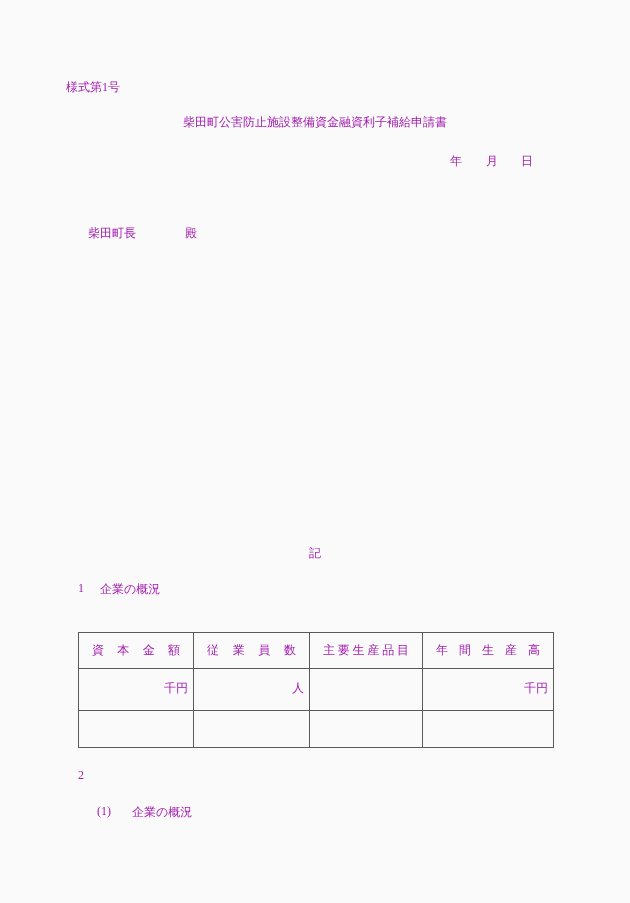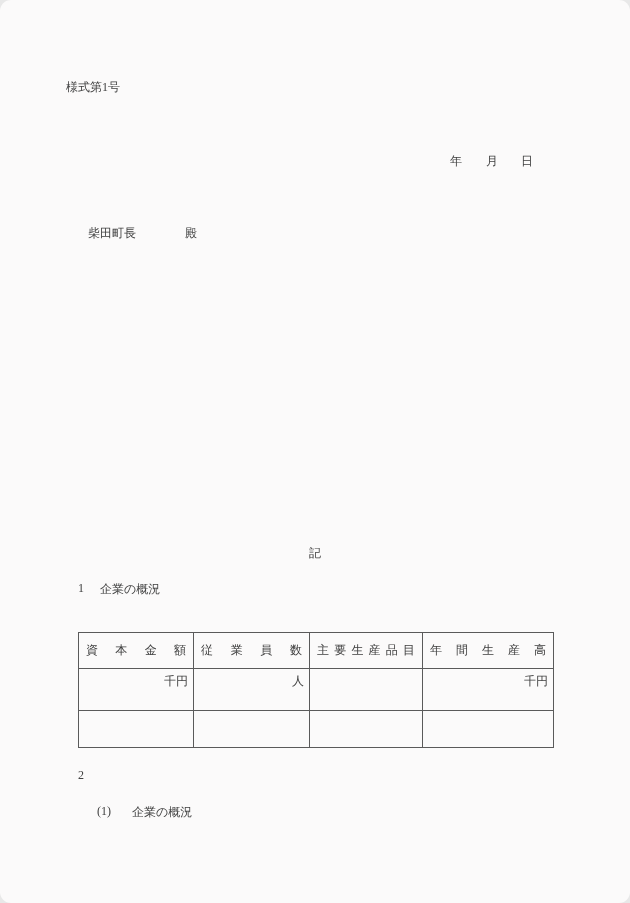--- a/index.html
+++ b/index.html
@@ -3,25 +3,24 @@
 <meta charset="utf-8">
 <style>
   * { margin: 0; padding: 0; box-sizing: border-box; }
   html, body { background: #e8e8e8; }
   .page {
     position: relative;
     width: 630px;
     height: 903px;
     margin: 0 auto;
     background: #fbfafa;
-    color: #404040;
+    color: #a21caf;
     font-family: "Liberation Serif", "DejaVu Serif", serif;
     font-size: 12px;
     overflow: hidden;
-    border-radius: 11px;
   }
   .abs { position: absolute; }
 
   .form-no { left: 66px; top: 79px; }
 
   .title {
     left: 0; top: 114px; width: 100%;
     text-align: center;
     font-size: 12px; font-weight: normal;
     letter-spacing: 0px;
@@ -78,42 +77,43 @@
     width: 475px;
     background: transparent;
   }
   table.overview th, table.overview td {
     border: 1px solid #5a5a5a;
     font-weight: normal;
     font-size: 12px;
   }
   table.overview th {
     height: 36px;
-    padding: 0 7px;
+    padding: 0 13px;
     text-align: justify;
     text-align-last: justify;
     vertical-align: middle;
   }
   table.overview td.unit {
     height: 42px;
     text-align: right;
     vertical-align: top;
-    padding: 4px 5px 0 0;
+    padding: 11px 5px 0 0;
   }
   table.overview td.blank {
     height: 37px;
   }
 </style>
 </head>
 <body>
 
 <div class="page">
 
   <div class="abs form-no">様式第1号</div>
 
+  <h1 class="abs title">柴田町公害防止施設整備資金融資利子補給申請書</h1>
 
   <div class="abs date-line">
     <span class="d-year">年</span>
     <span class="d-month">月</span>
     <span class="d-day">日</span>
   </div>
 
   <div class="abs addressee">
     <span>柴田町長</span>
     <span class="honorific">殿</span>

